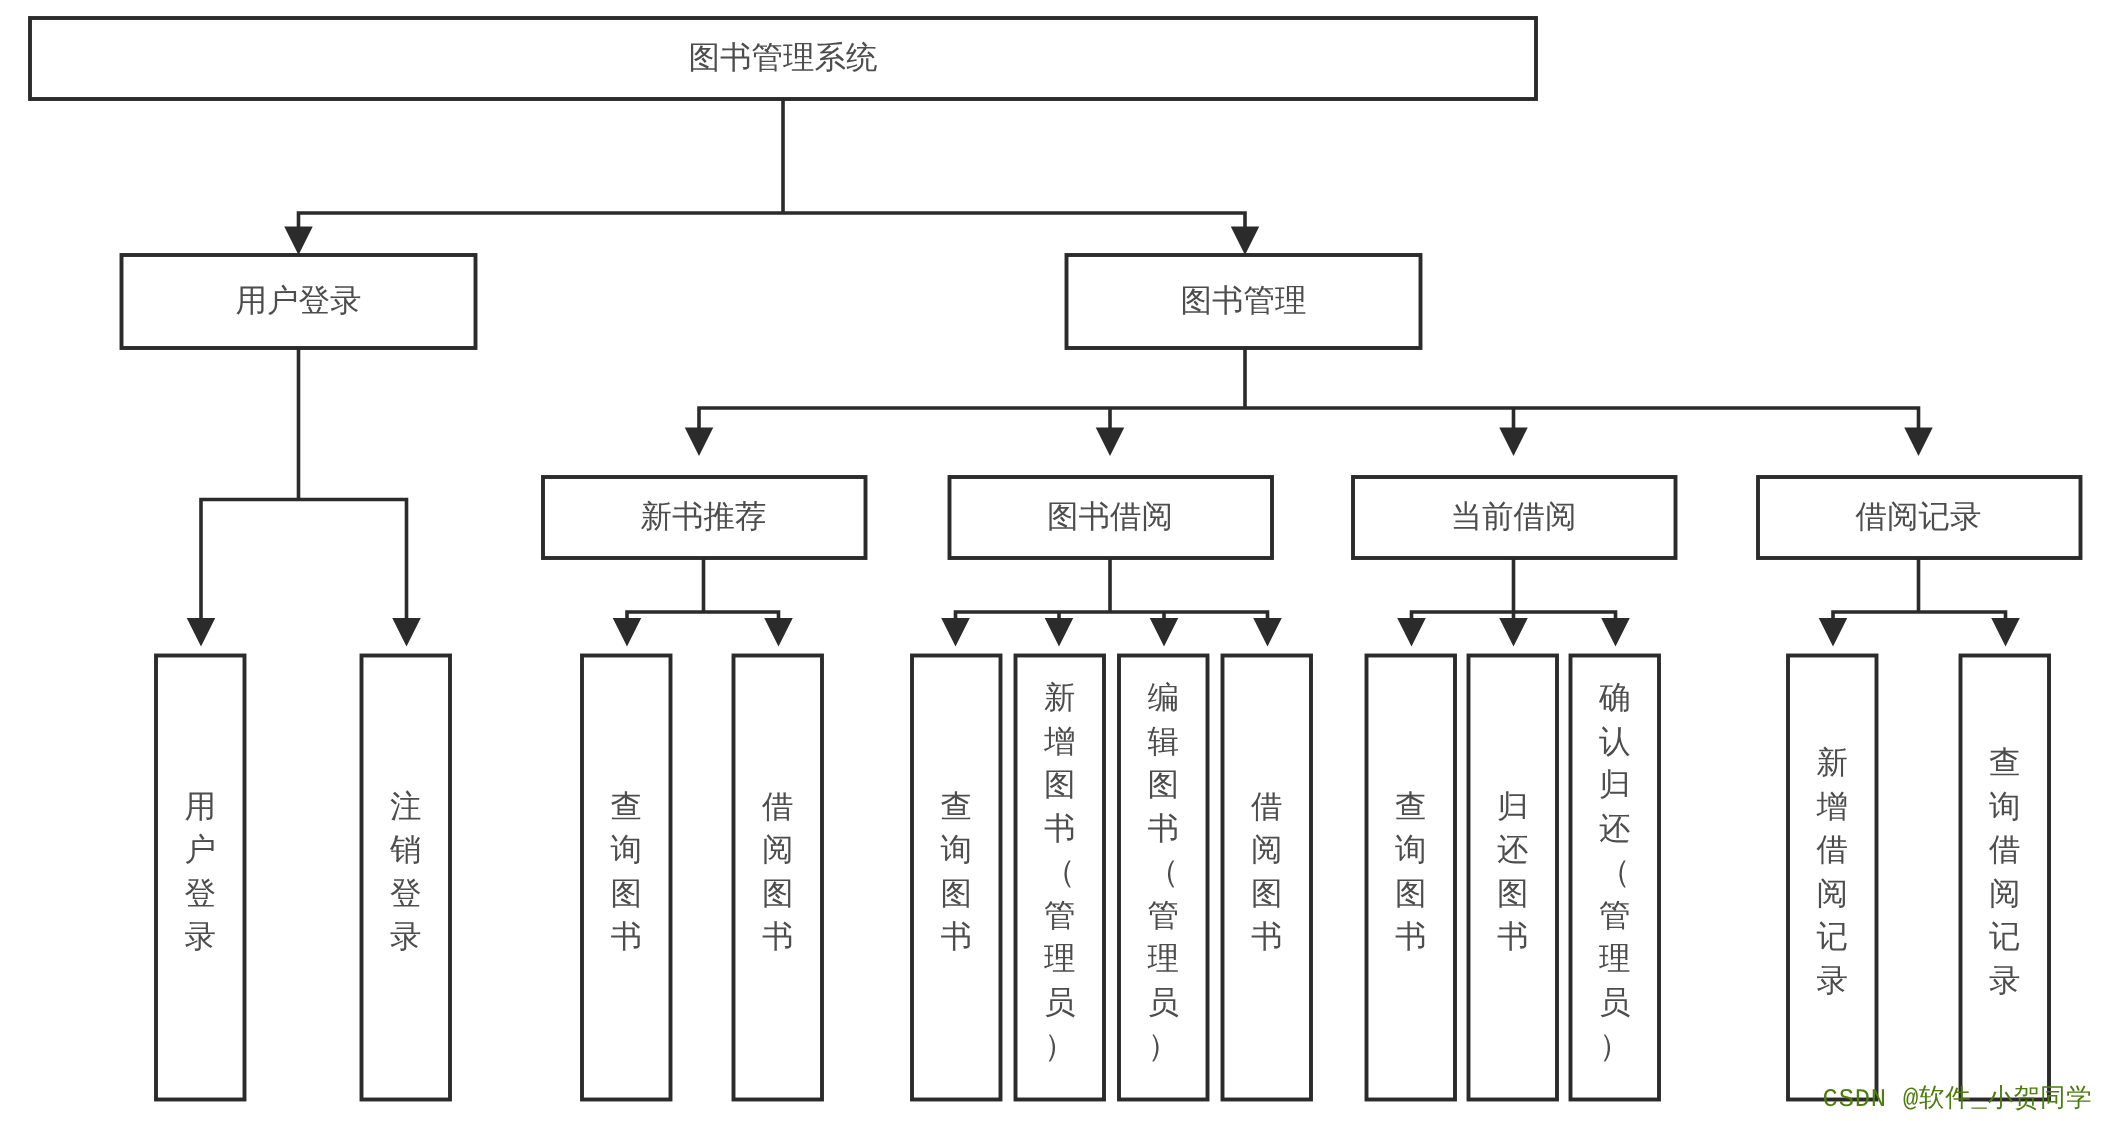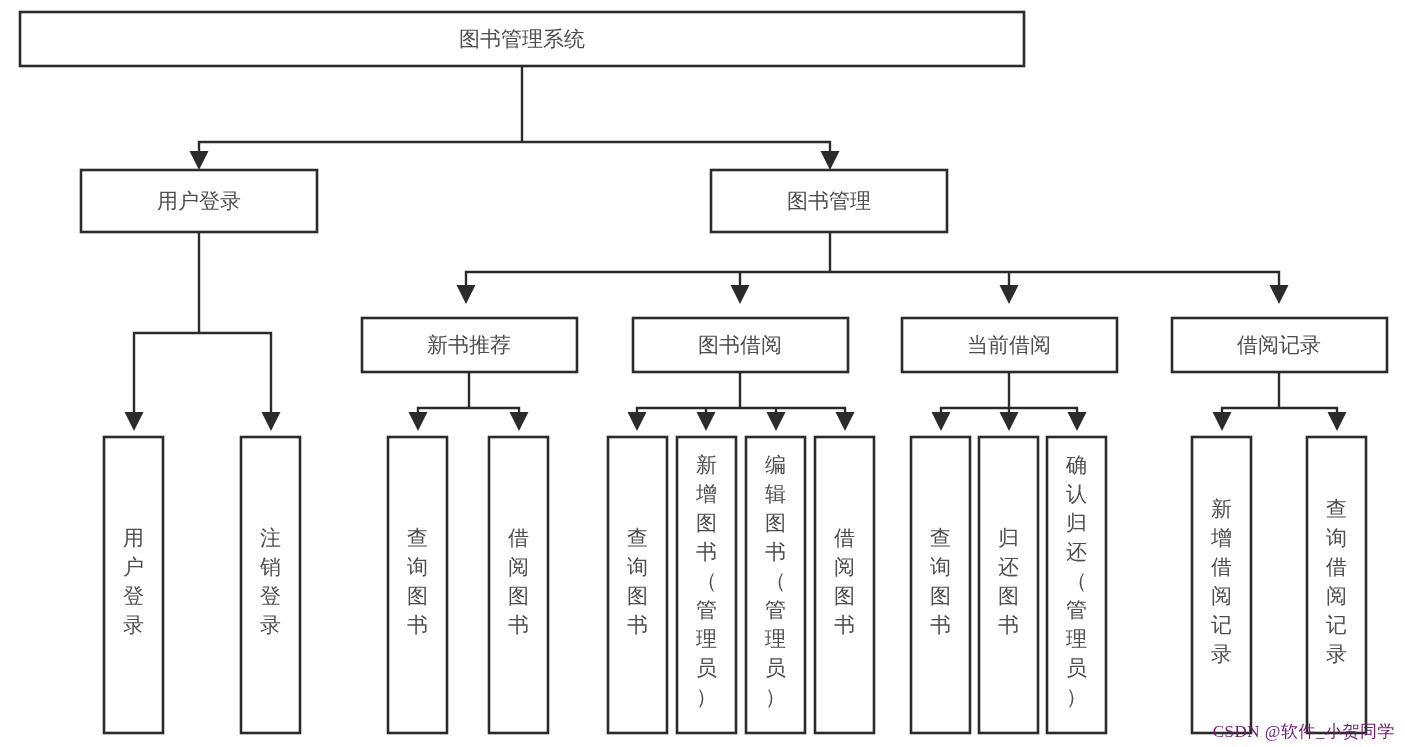--- a/index.html
+++ b/index.html
@@ -20,22 +20,22 @@
     dominant-baseline:middle;
   }
   .lbl-v{
     fill:#4d4d4d;
     font-family:"Liberation Sans","DejaVu Sans",sans-serif;
     font-size:21px;
     text-anchor:middle;
   }
   .watermark{
     position:absolute;right:10px;bottom:4px;
-    color:#701a75;font-size:17px;
-    font-family:Liberation Serif, serif;
+    color:#4d7c0f;font-size:17px;
+    font-family:Liberation Mono, monospace;
     letter-spacing:.5px;white-space:nowrap;
     user-select:none;pointer-events:none;
   }
 </style>
 </head>
 <body>
 
 <svg id="diagram" viewBox="0 0 1405 747" xmlns="http://www.w3.org/2000/svg">
 
   <defs>

